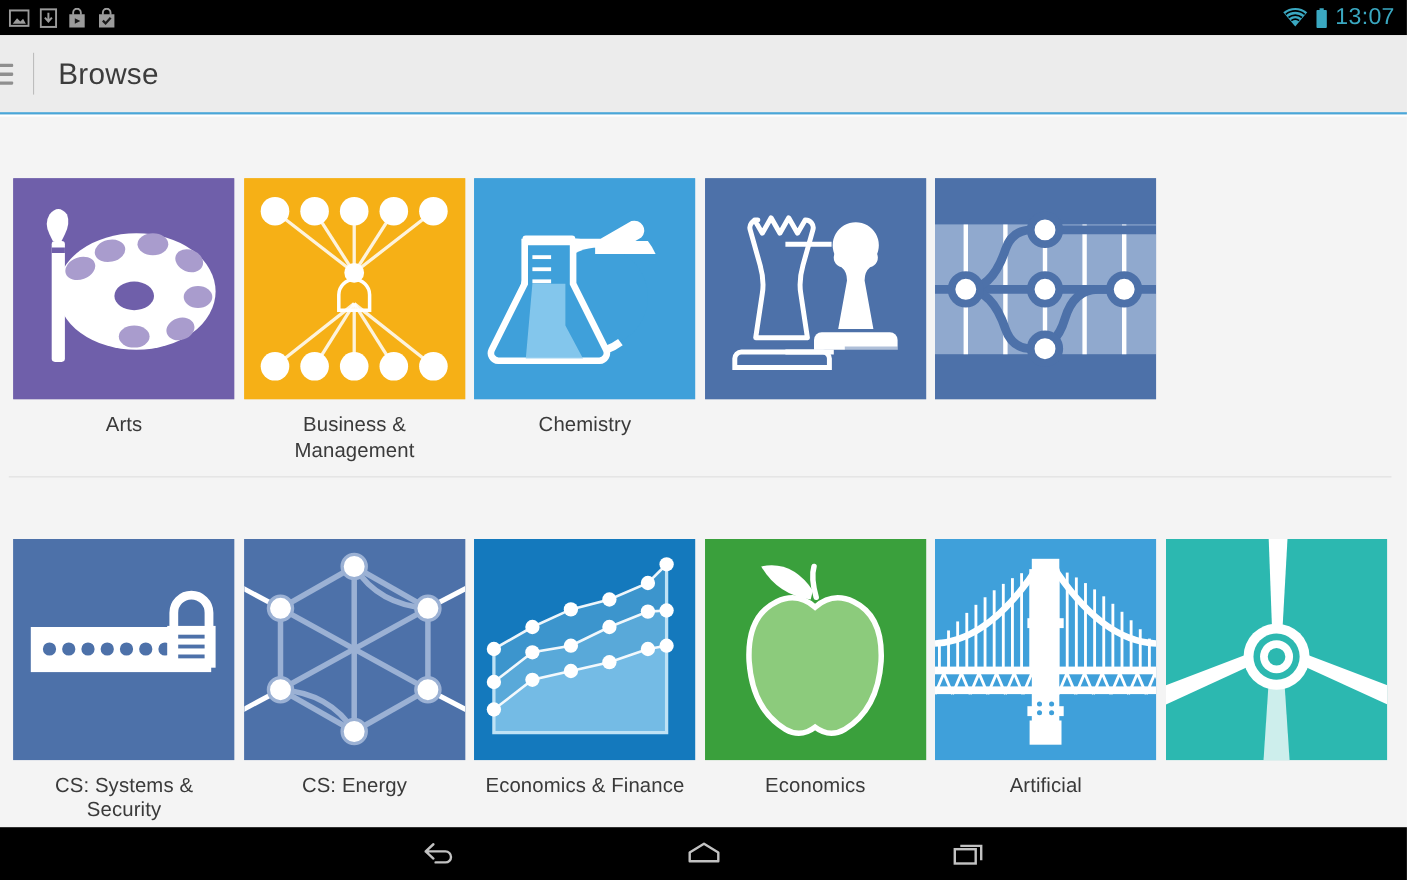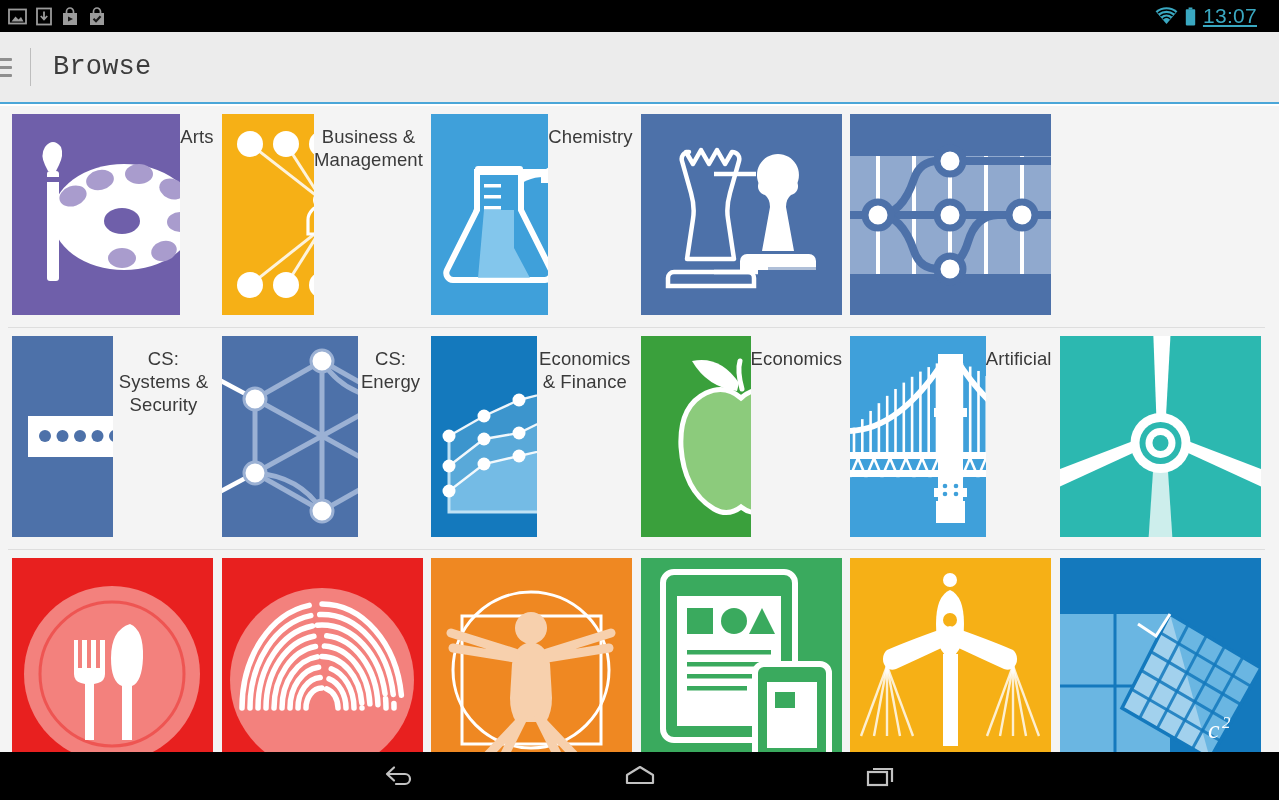--- a/index.html
+++ b/index.html
@@ -15,36 +15,36 @@
   
   .statusbar {
     position: absolute; top: 0; left: 0;
     width: 1279px; height: 32px;
     background: #000000;
     display: flex; align-items: center;
   }
   .status-left { display: flex; align-items: center; gap: 9px; padding-left: 8px; }
   .status-right {
     margin-left: auto; display: flex; align-items: center; gap: 7px;
-    padding-right: 22px; color: #3aa8c1; text-decoration: underline;
+    padding-right: 11px; color: #3aa8c1;
   }
   .sb-icon { display: block; }
   .clock {
     font-size: 21px; letter-spacing: 0.3px; color: #3aa8c1;
     font-family: "Liberation Sans", sans-serif; line-height: 1;
     position: relative; top: -1px;
   }
 
   
   .actionbar {
     position: absolute; top: 32px; left: 0;
     width: 1279px; height: 72px;
     background: #ececec;
     border-bottom: 2px solid #4aa6d8;
-    display: flex; align-items: center; font-family: Liberation Mono, monospace;
+    display: flex; align-items: center;
   }
   .hamburger {
     width: 22px; height: 40px; margin-left: -10px;
     display: flex; flex-direction: column; justify-content: center; gap: 5px;
   }
   .hamburger span { display: block; height: 3px; background: #8f8f8f; border-radius: 1px; }
   .ab-divider {
     width: 1px; height: 38px; background: #bdbdbd; margin-left: 18px;
   }
   .ab-title {
@@ -58,22 +58,23 @@
     width: 1279px; height: 646px;
     background: #f4f4f4;
     overflow: hidden;
   }
   .grid {
     display: grid;
     grid-template-columns: repeat(6, 209.5px);
     padding: 8px 8px 0 8px;
   }
   .cell {
-    display: flex; flex-direction: row; 
+    display: flex; flex-direction: column; align-items: center;
     padding: 0 4px 8px 4px;
+    margin-top: 48px;
   }
   .tile {
     width: 201px; height: 201px; position: relative; overflow: hidden;
     display: block;
   }
   .tile svg { display: block; width: 201px; height: 201px; }
   .cell-label {
     margin-top: 12px; font-size: 18.5px; color: #3a3a3a;
     text-align: center; line-height: 1.23; max-width: 196px;
     letter-spacing: 0.1px;

